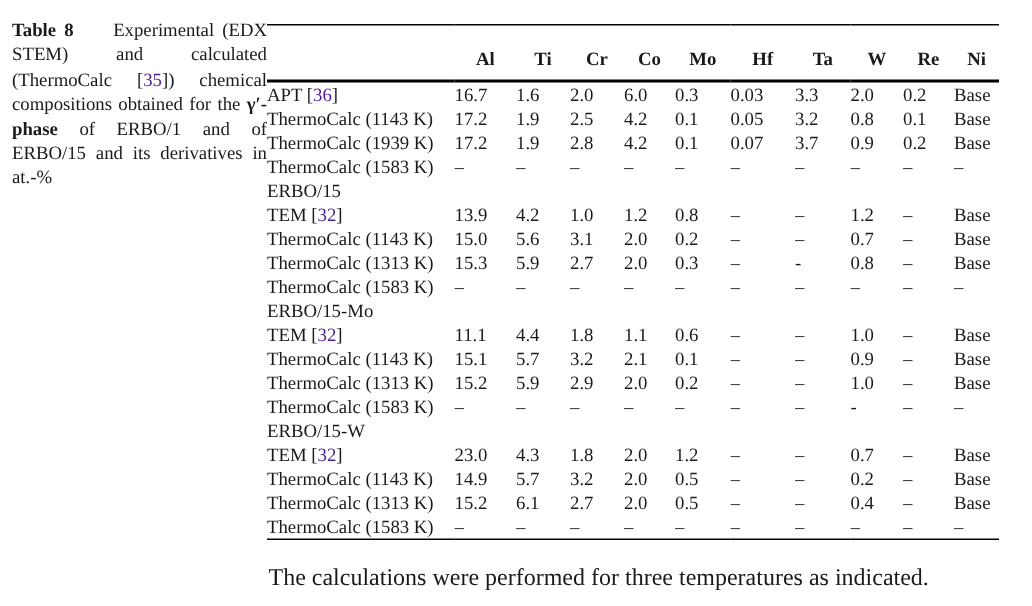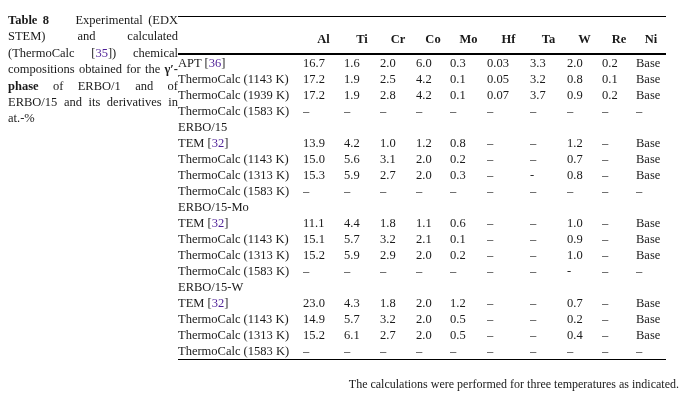--- a/index.html
+++ b/index.html
@@ -50,22 +50,21 @@
     vertical-align: middle;
     white-space: nowrap;
     overflow: hidden;
   }
   
   .footnote {
     position: absolute;
     left: 179px;
     top: 377px;
     width: 500px;
-    font-size: 12px;
-    text-align: right;
+    font-size: 16px;
   }
 </style>
 </head>
 <body>
 
 <div class="page">
 
   <div class="caption"><span class="b table-num">Table 8</span><span> Experimental (EDX STEM) and calculated (ThermoCalc [</span><span class="ref">35</span><span>]) chemical compositions obtained for the </span><span class="b">γ′-phase</span><span> of ERBO/1 and of ERBO/15 and its derivatives in at.-%</span></div>
 
   <div class="tbl-wrap">

